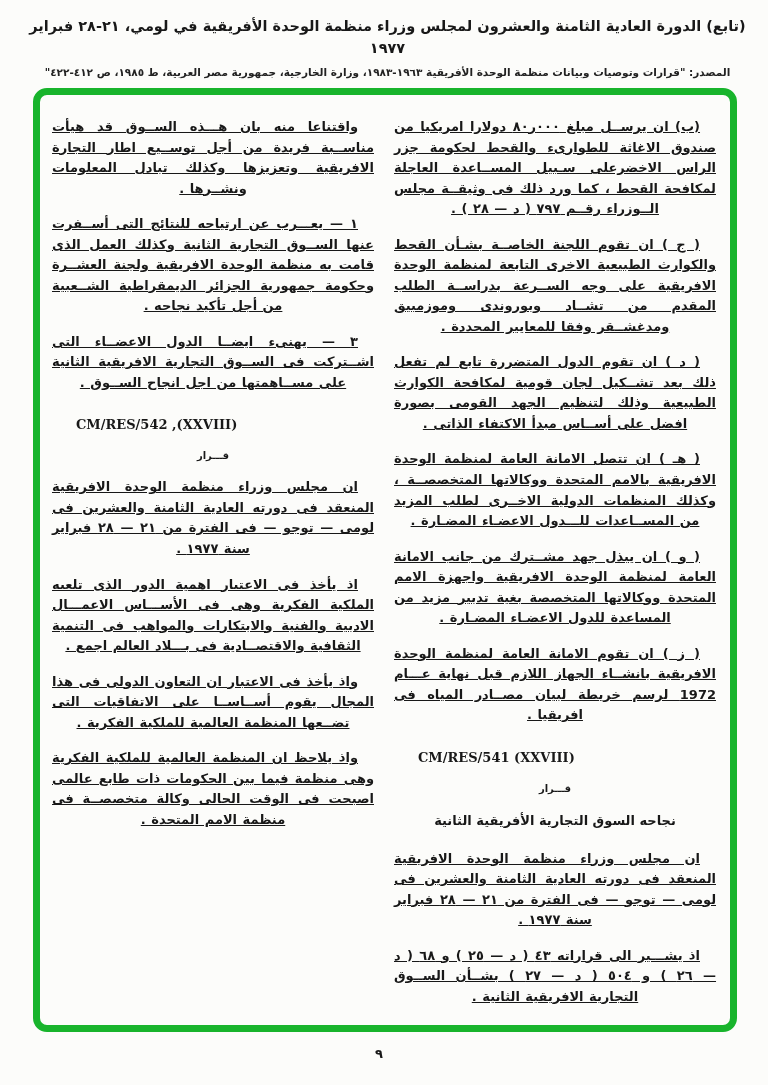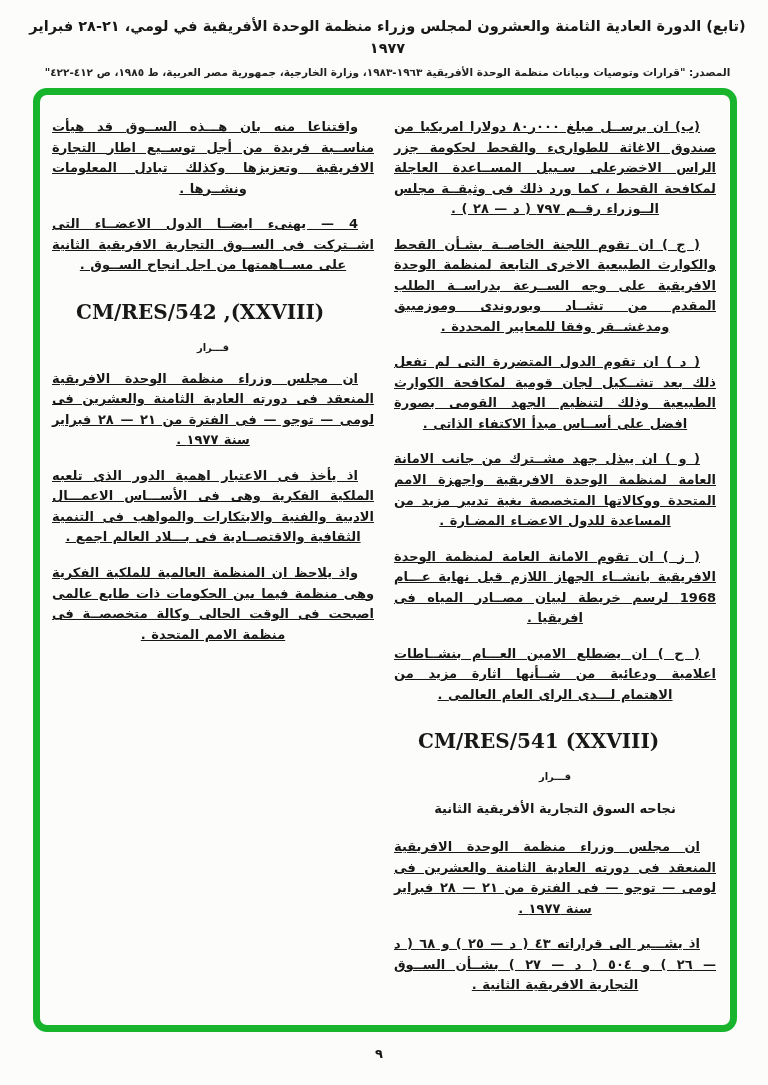--- a/index.html
+++ b/index.html
@@ -66,21 +66,21 @@
     text-align-last:center;
     text-indent:16px;
     margin-bottom:15px;
     word-spacing:1px;
     text-decoration:underline;
   }
   .block.ref{
     direction:ltr;
     text-align:left;
     font-family:"DejaVu Serif", serif;
-    font-size:20px;
+    font-size:13px;
     font-weight:bold;
     padding-left:24px;
     margin:24px 0 18px 0;
     white-space:nowrap;
   }
   .block.qarar{
     text-align:center;
     font-size:10px;
     margin:2px 0 16px 0;
   }
@@ -107,35 +107,37 @@
 <div class="header">
   <div class="header-line1">(تابع) الدورة العادية الثامنة والعشرون لمجلس وزراء منظمة الوحدة الأفريقية في لومي، ٢١-٢٨ فبراير ١٩٧٧</div>
   <div class="header-line2">المصدر: "قرارات وتوصيات وبيانات منظمة الوحدة الأفريقية ١٩٦٣-١٩٨٣، وزارة الخارجية، جمهورية مصر العربية، ط ١٩٨٥، ص ٤١٢-٤٢٢"</div>
 </div>
 
 <div class="frame">
   <div class="cols">
     <div class="col">
         <div class="block p">(ب) ان يرســل مبلغ ٠٠٠ر٨٠ دولارا امريكيا من صندوق الاغاثة للطوارىء والقحط لحكومة جزر الراس الاخضرعلى سـبيل المســاعدة العاجلة لمكافحة القحط ، كما ورد ذلك فى وثيقــة مجلس الــوزراء رقــم ٧٩٧ ( د — ٢٨ ) .</div>
         <div class="block p">( ج ) ان تقوم اللجنة الخاصــة بشـأن القحط والكوارث الطبيعية الاخرى التابعة لمنظمة الوحدة الافريقية على وجه الســرعة بدراســة الطلب المقدم من تشــاد وبوروندى وموزمبيق ومدغشــقر وفقا للمعايير المحددة .</div>
-        <div class="block p">( د ) ان تقوم الدول المتضررة التى لم تفعل ذلك بعد تشــكيل لجان قومية لمكافحة الكوارث الطبيعية وذلك لتنظيم الجهد القومى بصورة افضل على أســاس مبدأ الاكتفاء الذاتى .</div>
+        <div class="block p">( د ) ان تقوم الدول المتضررة تابع لم تفعل ذلك بعد تشــكيل لجان قومية لمكافحة الكوارث الطبيعية وذلك لتنظيم الجهد القومى بصورة افضل على أســاس مبدأ الاكتفاء الذاتى .</div>
+        <div class="block p">( هـ ) ان تتصل الامانة العامة لمنظمة الوحدة الافريقية بالامم المتحدة ووكالاتها المتخصصــة ، وكذلك المنظمات الدولية الاخــرى لطلب المزيد من المســاعدات للـــدول الاعضـاء المضـارة .</div>
         <div class="block p">( و ) ان يبذل جهد مشــترك من جانب الامانة العامة لمنظمة الوحدة الافريقية واجهزة الامم المتحدة ووكالاتها المتخصصة بغية تدبير مزيد من المساعدة للدول الاعضـاء المضـارة .</div>
-        <div class="block p">( ز ) ان تقوم الامانة العامة لمنظمة الوحدة الافريقية بانشــاء الجهاز اللازم قبل نهاية عـــام 1968 لرسم خريطة لبيان مصــادر المياه فى افريقيا .</div>
-        <div class="block p">( ح ) ان يضطلع الامين العـــام بنشــاطات اعلامية ودعائية من شــأنها اثارة مزيد من الاهتمام لـــدى الراى العام العالمى .</div>
+        <div class="block p">( ز ) ان تقوم الامانة العامة لمنظمة الوحدة الافريقية بانشــاء الجهاز اللازم قبل نهاية عـــام 1972 لرسم خريطة لبيان مصــادر المياه فى افريقيا .</div>
         <div class="block ref">CM/RES/541 (XXVIII)</div>
         <div class="block qarar">قـــرار</div>
         <div class="block sub">نجاحه السوق التجارية الأفريقية الثانية</div>
         <div class="block p">ان مجلس وزراء منظمة الوحدة الافريقية المنعقد فى دورته العادية الثامنة والعشرين فى لومى — توجو — فى الفترة من ٢١ — ٢٨ فبراير سنة ١٩٧٧ .</div>
         <div class="block p">اذ يشـــير الى قراراته ٤٣ ( د — ٢٥ ) و ٦٨ ( د — ٢٦ ) و ٥٠٤ ( د — ٢٧ ) بشــأن الســوق التجارية الافريقية الثانية .</div>
       </div>
     <div class="col">
         <div class="block p">واقتناعا منه بان هـــذه الســوق قد هيأت مناســبة فريدة من أجل توســيع اطار التجارة الافريقية وتعزيزها وكذلك تبادل المعلومات ونشــرها .</div>
-        <div class="block p">4 — يهنىء ايضــا الدول الاعضــاء التى اشــتركت فى الســوق التجارية الافريقية الثانية على مســاهمتها من اجل انجاح الســوق .</div>
+        <div class="block p">١ — يعـــرب عن ارتياحه للنتائج التى أســفرت عنها الســوق التجارية الثانية وكذلك العمل الذى قامت به منظمة الوحدة الافريقية ولجنة العشــرة وحكومة جمهورية الجزائر الديمقراطية الشــعبية من أجل تأكيد نجاحه .</div>
+        <div class="block p">٣ — يهنىء ايضــا الدول الاعضــاء التى اشــتركت فى الســوق التجارية الافريقية الثانية على مســاهمتها من اجل انجاح الســوق .</div>
         <div class="block ref">CM/RES/542 ,(XXVIII)</div>
         <div class="block qarar">قـــرار</div>
         <div class="block p">ان مجلس وزراء منظمة الوحدة الافريقية المنعقد فى دورته العادية الثامنة والعشرين فى لومى — توجو — فى الفترة من ٢١ — ٢٨ فبراير سنة ١٩٧٧ .</div>
         <div class="block p">اذ يأخذ فى الاعتبار اهمية الدور الذى تلعبه الملكية الفكرية وهى فى الأســـاس الاعمـــال الادبية والفنية والابتكارات والمواهب فى التنمية الثقافية والاقتصــادية فى بـــلاد العالم اجمع .</div>
+        <div class="block p">واذ يأخذ فى الاعتبار ان التعاون الدولى فى هذا المجال يقوم أســاســا على الاتفاقيات التى تضــعها المنظمة العالمية للملكية الفكرية .</div>
         <div class="block p">واذ يلاحظ ان المنظمة العالمية للملكية الفكرية وهى منظمة فيما بين الحكومات ذات طابع عالمى اصبحت فى الوقت الحالى وكالة متخصصــة فى منظمة الامم المتحدة .</div>
       </div>
   </div>
 </div>
 
 <div class="pagenum">٩</div>
 
 </body></html>

